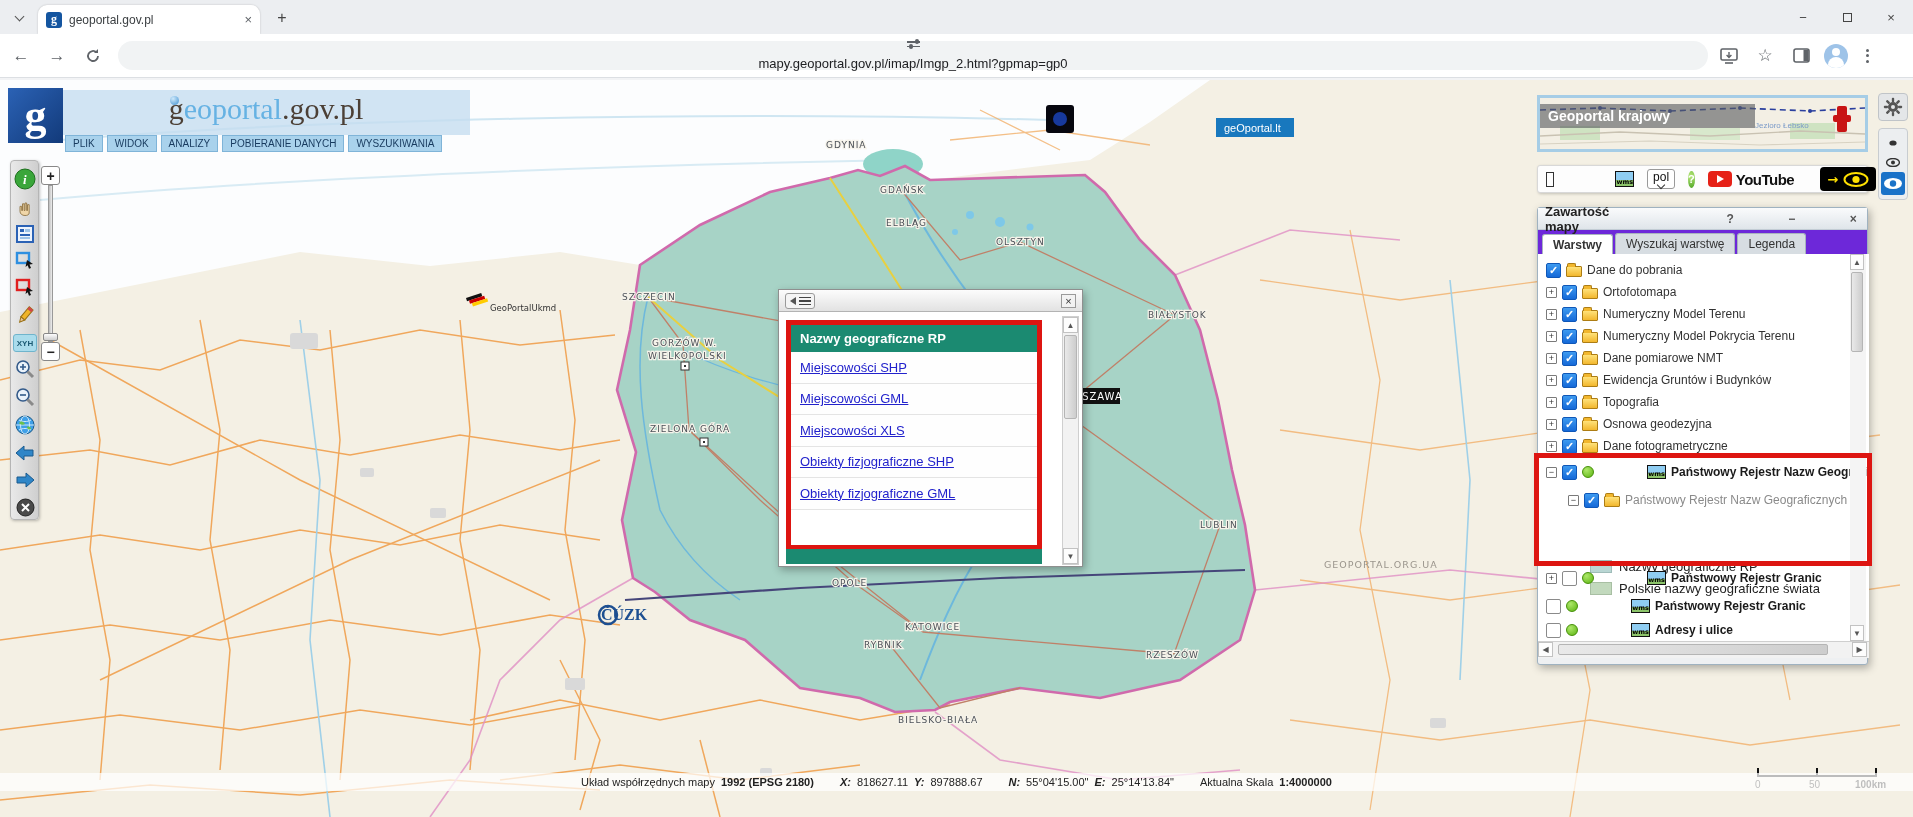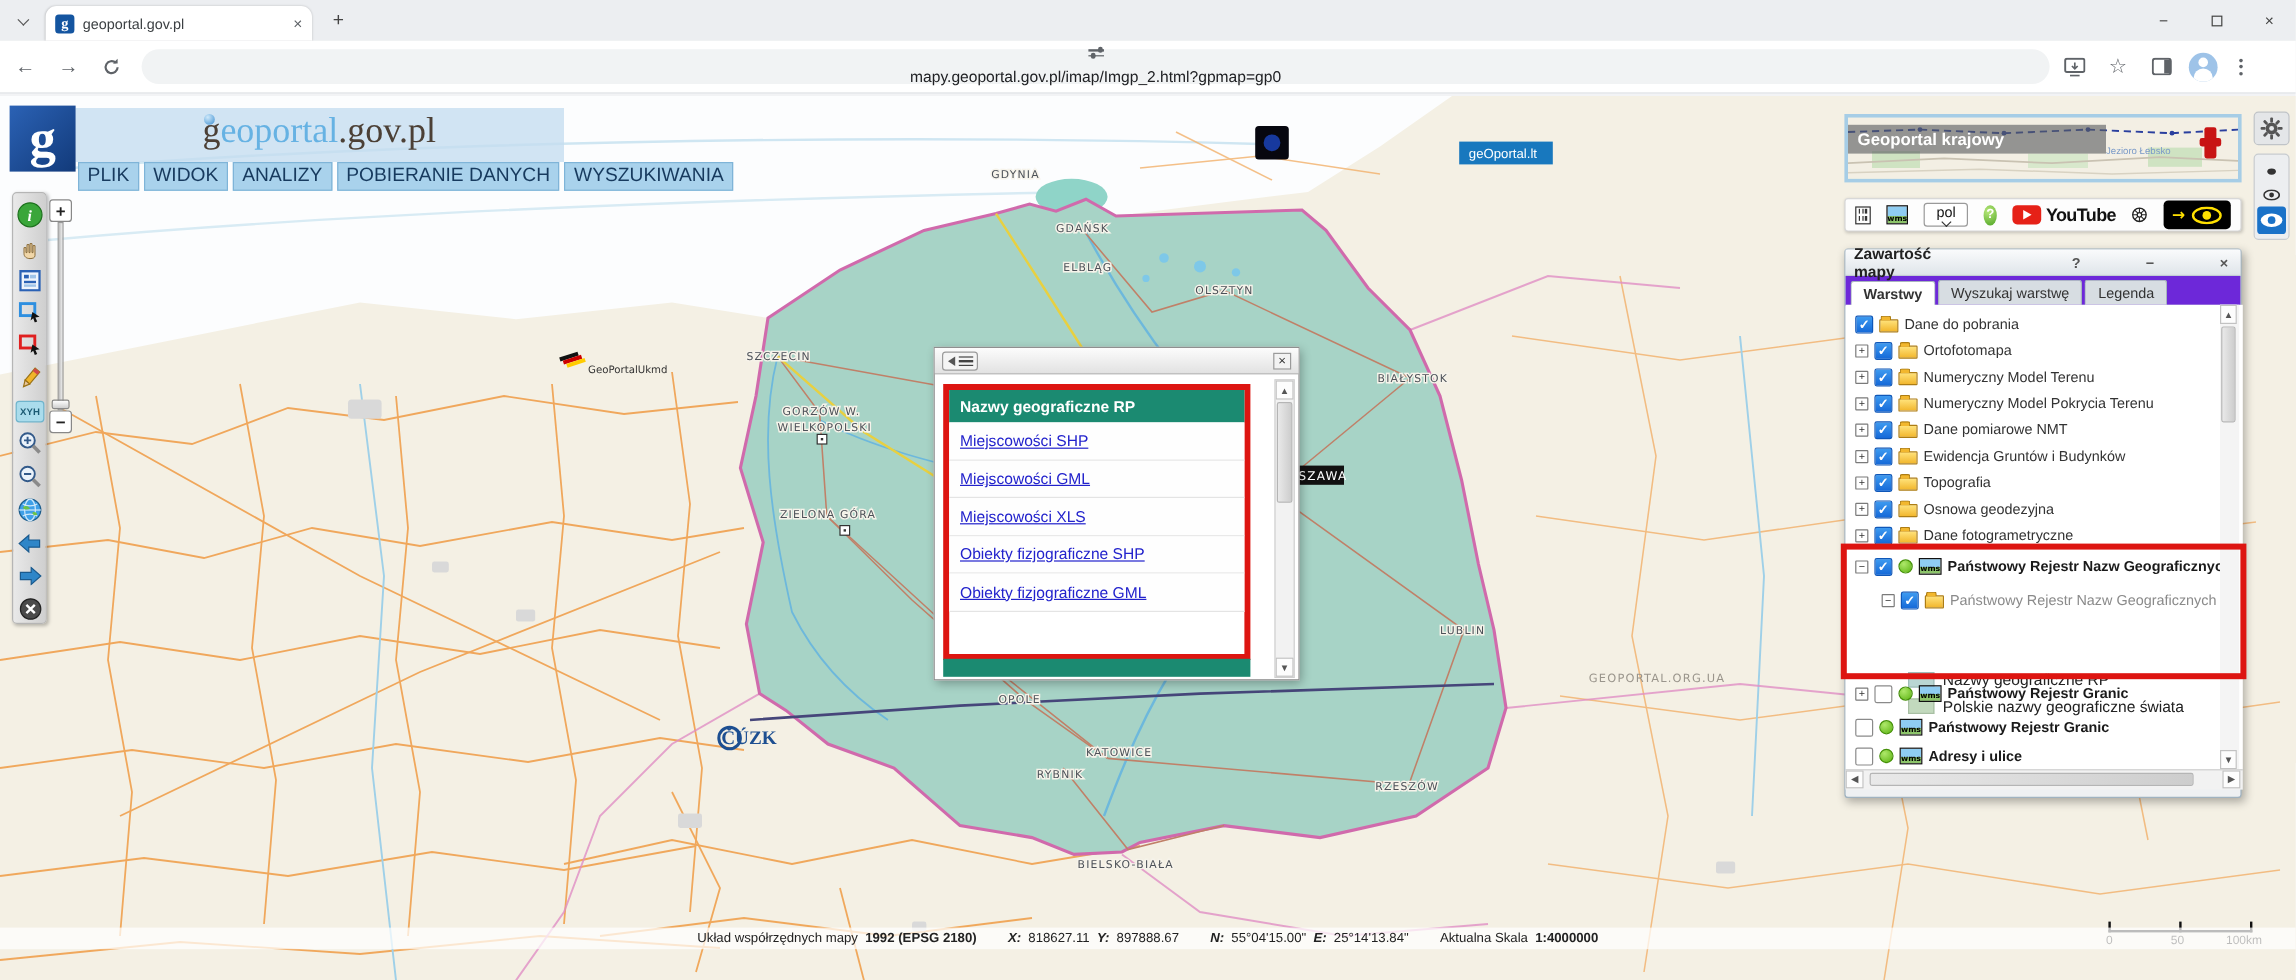--- a/index.html
+++ b/index.html
@@ -37,21 +37,21 @@
   #map-svg { position:absolute; top:0; left:0; }
   .citylabel { font:9px "DejaVu Sans",sans-serif; letter-spacing:1px; fill:#4c5158; paint-order:stroke; stroke:#f6f3ea; stroke-width:2.4px; }
 
   
   #brandbar { position:absolute; left:63px; top:10px; width:407px; height:45px; background:rgba(196,221,240,.78); }
   #brandtext { position:absolute; left:63px; top:12px; width:407px; text-align:center; font:30px "Liberation Serif",serif; color:#4c4036; }
   #brandtext .blue { color:#66b2e3; }
   #brandtext .gdot { display:inline-block; width:9px; height:9px; border-radius:50%; background:radial-gradient(circle at 35% 30%,#cfe9fa,#3d8fd1); vertical-align:14px; margin-right:-10px; }
   #logo { position:absolute; left:8px; top:8px; width:55px; height:55px; background:linear-gradient(135deg,#2b62b5,#123a7a); display:flex; align-items:center; justify-content:center; color:#fff; font:bold 44px "Liberation Serif",serif; }
   #mainmenu { position:absolute; left:65px; top:55px; display:flex; gap:4px; }
-  .menu-btn { background:#a9d2ec; border:1px solid #7fb4d8; color:#173a5e; font-size:16px; padding:2px 7px; }
+  .menu-btn { background:#a9d2ec; border:1px solid #7fb4d8; color:#173a5e; font-size:10px; padding:2px 7px; }
 
   
   #ltoolbar { position:absolute; left:10px; top:80px; width:29px; height:360px; background:linear-gradient(90deg,#e9e9e9,#cfcfcf); border:1px solid #b5b5b5; border-radius:4px; box-shadow:1px 1px 3px rgba(0,0,0,.25); }
   .ltool { position:absolute; left:2px; width:24px; height:24px; display:flex; align-items:center; justify-content:center; }
   .xyh { background:#aadcec; border:1px solid #6fb4cc; border-radius:3px; color:#1c5b74; font:bold 8px "Liberation Sans",sans-serif; width:24px; height:18px; display:flex; align-items:center; justify-content:center; }
   #zoomslider { position:absolute; left:41px; top:86px; }
   .zs-btn { width:19px; height:19px; background:#fff; border:1px solid #888; border-radius:3px; font:bold 14px "Liberation Sans",sans-serif; color:#222; display:flex; align-items:center; justify-content:center; }
   .zs-track { width:5px; height:157px; margin:0 auto; background:linear-gradient(90deg,#bbb,#eee); border:1px solid #999; }
   .zs-handle { position:absolute; left:2px; top:148px; width:15px; height:8px; background:linear-gradient(#fdfdfd,#cfcfcf); border:1px solid #888; border-radius:2px; }
 
@@ -83,21 +83,21 @@
   #tree { position:absolute; left:0; top:46px; width:331px; height:387px; background:#fff; overflow:hidden; }
   .trow { position:absolute; display:flex; align-items:center; gap:5px; height:20px; font-size:12px; color:#333; white-space:nowrap; }
   .trow.bold { font-weight:bold; color:#1a1a1a; }
   .trow.gray { color:#8a8a8a; }
   .exp { width:11px; height:11px; border:1px solid #7a7a7a; background:#fff; color:#333; font:9px "Liberation Sans",sans-serif; line-height:9px; text-align:center; border-radius:1px; }
   .cb { width:15px; height:15px; background:linear-gradient(#3d9af0,#1569d8); border:1px solid #0f57b8; border-radius:2px; color:#fff; font:bold 11px "Liberation Sans",sans-serif; display:flex; align-items:center; justify-content:center; }
   .cb.un { background:#fff; border:1px solid #8a8a8a; color:transparent; }
   .gdot2 { width:12px; height:12px; border-radius:50%; background:radial-gradient(circle at 35% 30%,#aee86a,#5cb412); border:1px solid #459008; }
   .folder { width:16px; height:11px; background:linear-gradient(#ffe27a,#f2b72e); border:1px solid #ad7d14; border-radius:1px; position:relative; margin-top:3px; }
   .folder::before { content:''; position:absolute; top:-4px; left:0; width:7px; height:3px; background:#f2b72e; border:1px solid #ad7d14; border-bottom:none; border-radius:2px 2px 0 0; }
-  .wmsico { width:19px; height:14px; border:1px solid #111; background:linear-gradient(#8fcdf2 55%,#8cc46a 55%); color:#000; font:bold 6.5px "DejaVu Sans",sans-serif; display:flex; align-items:flex-end; justify-content:center; line-height:7px; }
+  .wmsico { width:19px; height:14px; border:1px solid #111; background:linear-gradient(#8fcdf2 55%,#8cc46a 55%); color:#000; font:bold 6.5px "DejaVu Sans",sans-serif; display:flex; align-items:flex-end; justify-content:center; line-height:7px;margin-left:48px; }
   #legendblock { position:absolute; left:48px; top:300px; width:276px; height:48px; background:#fff; }
   .legrow { display:flex; align-items:center; gap:7px; height:20px; padding-left:4px; font-size:13px; color:#222; margin-top:2px; }
   .sw1 { width:22px; height:13px; background:#b9d6d3; border:1px solid #9fbcb9; }
   .sw2 { width:22px; height:13px; background:#c2d9bd; border:1px solid #a8bfa3; }
   #panel-redbox { position:absolute; left:-4px; top:245px; width:338px; height:113px; border:5px solid #dd1511; z-index:5; }
   #hscroll { position:absolute; left:0px; top:433px; width:331px; height:17px; background:#f2f2f2; border-top:1px solid #cfcfcf; }
   #tree-vscroll { position:absolute; right:1px; top:46px; width:16px; height:387px; background:#f4f4f4; }
 
   
   #minimap { position:absolute; left:1537px; top:15px; width:331px; height:57px; border:3px solid #a6cde6; background:linear-gradient(100deg,#e9f0e2,#f7f3ea 40%,#eef3ee 70%,#f5efe6); overflow:hidden; }
@@ -690,21 +690,21 @@
     </span>
   </div>
 
   <div id="scalebar">
     <div id="scaleline"></div>
     <span class="tick" style="left:0"></span>
     <span class="tick" style="left:59px"></span>
     <span class="tick" style="left:118px"></span>
     <span class="slabel" style="left:-2px">0</span>
     <span class="slabel" style="left:52px">50</span>
-    <span class="slabel" style="left:98px;font-weight:normal">100km</span>
+    <span class="slabel" style="left:98px;font-weight:bold">100km</span>
   </div>
 
   <div id="statusbar">
     <span>Układ współrzędnych mapy</span>
     <b>1992 (EPSG 2180)</b>
     <span class="gap"></span>
     <span class="lab">X:</span>
     <span>818627.11</span>
     <span class="lab">Y:</span>
     <span>897888.67</span>

